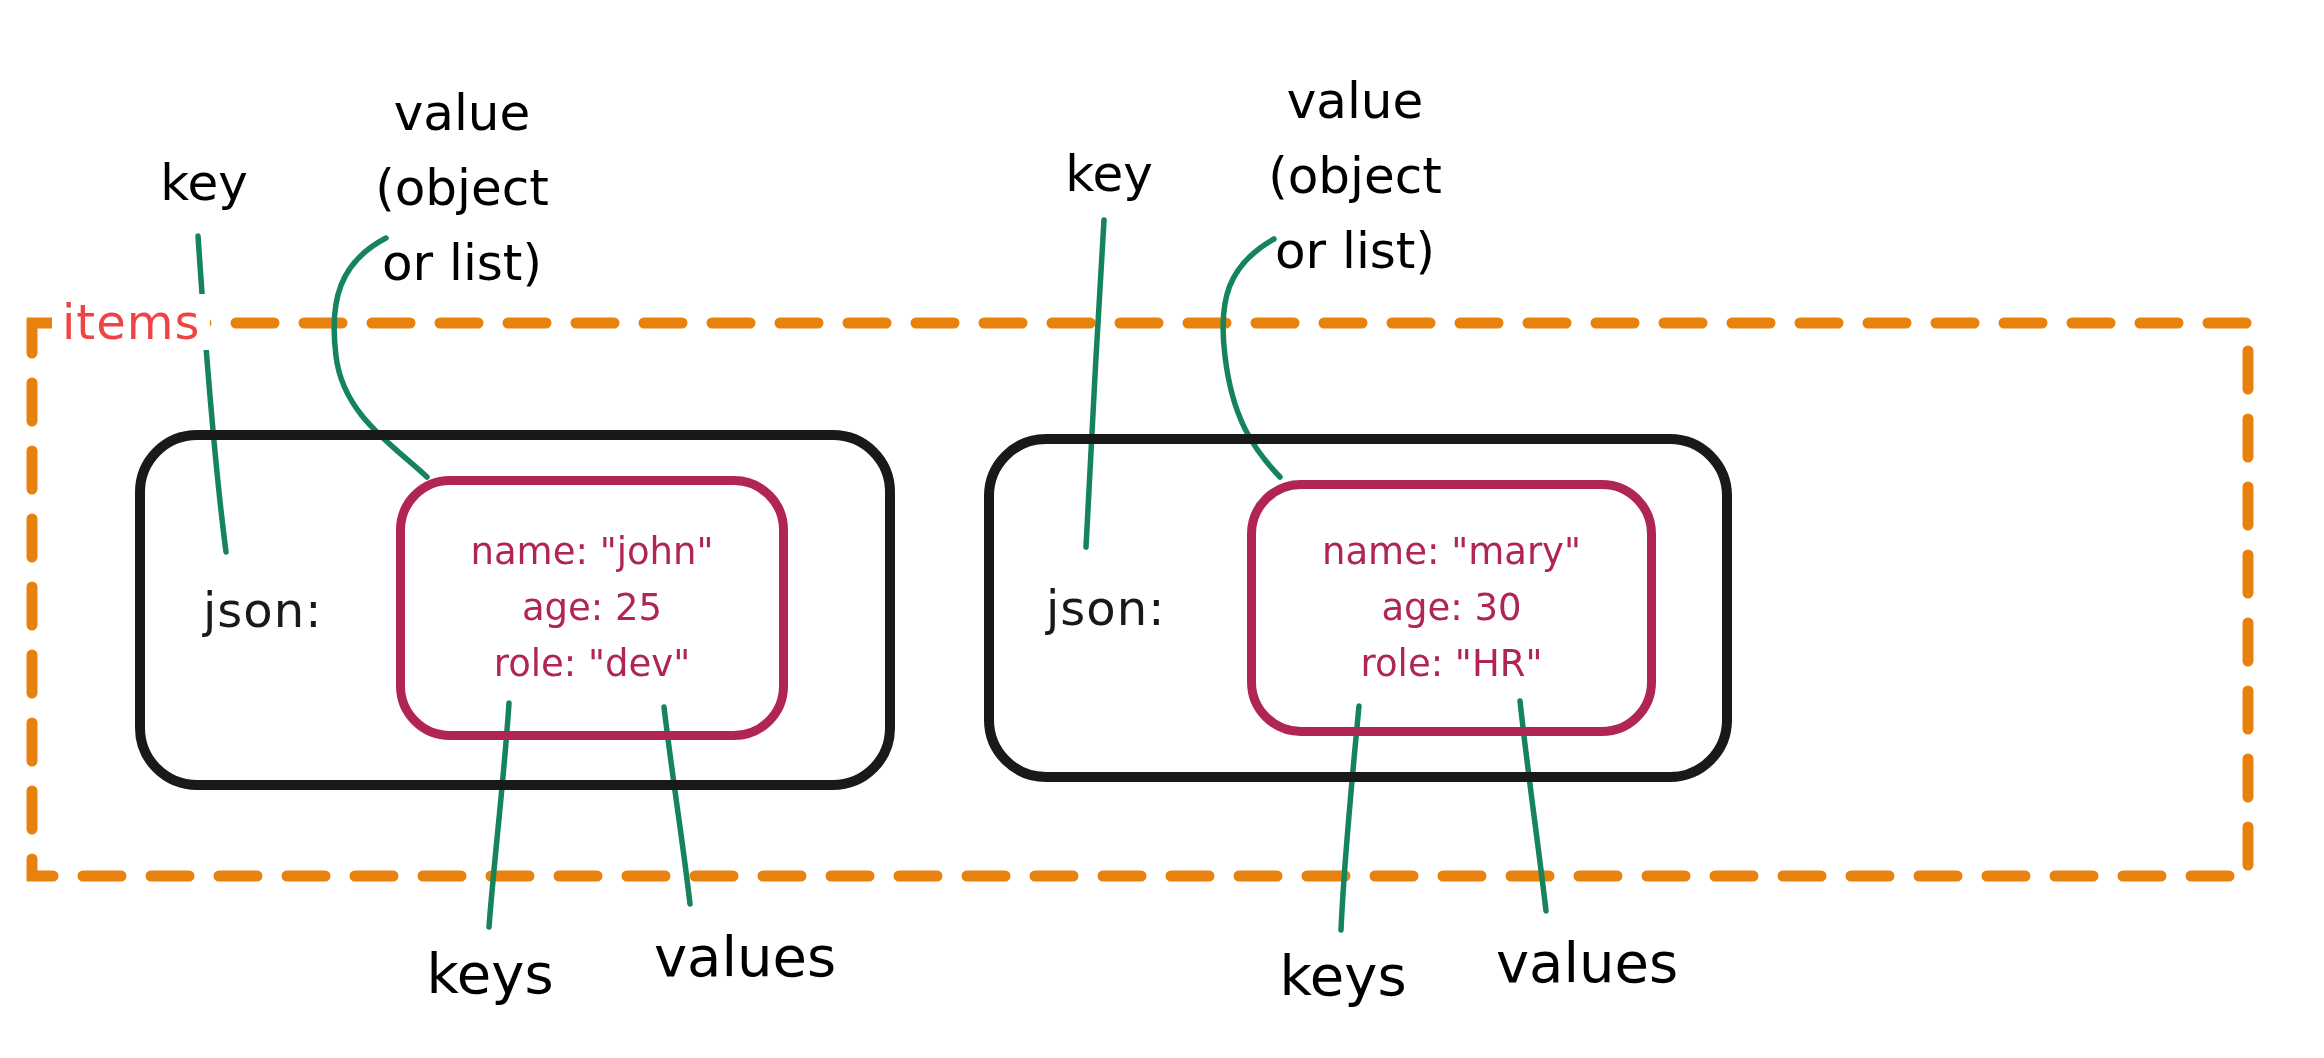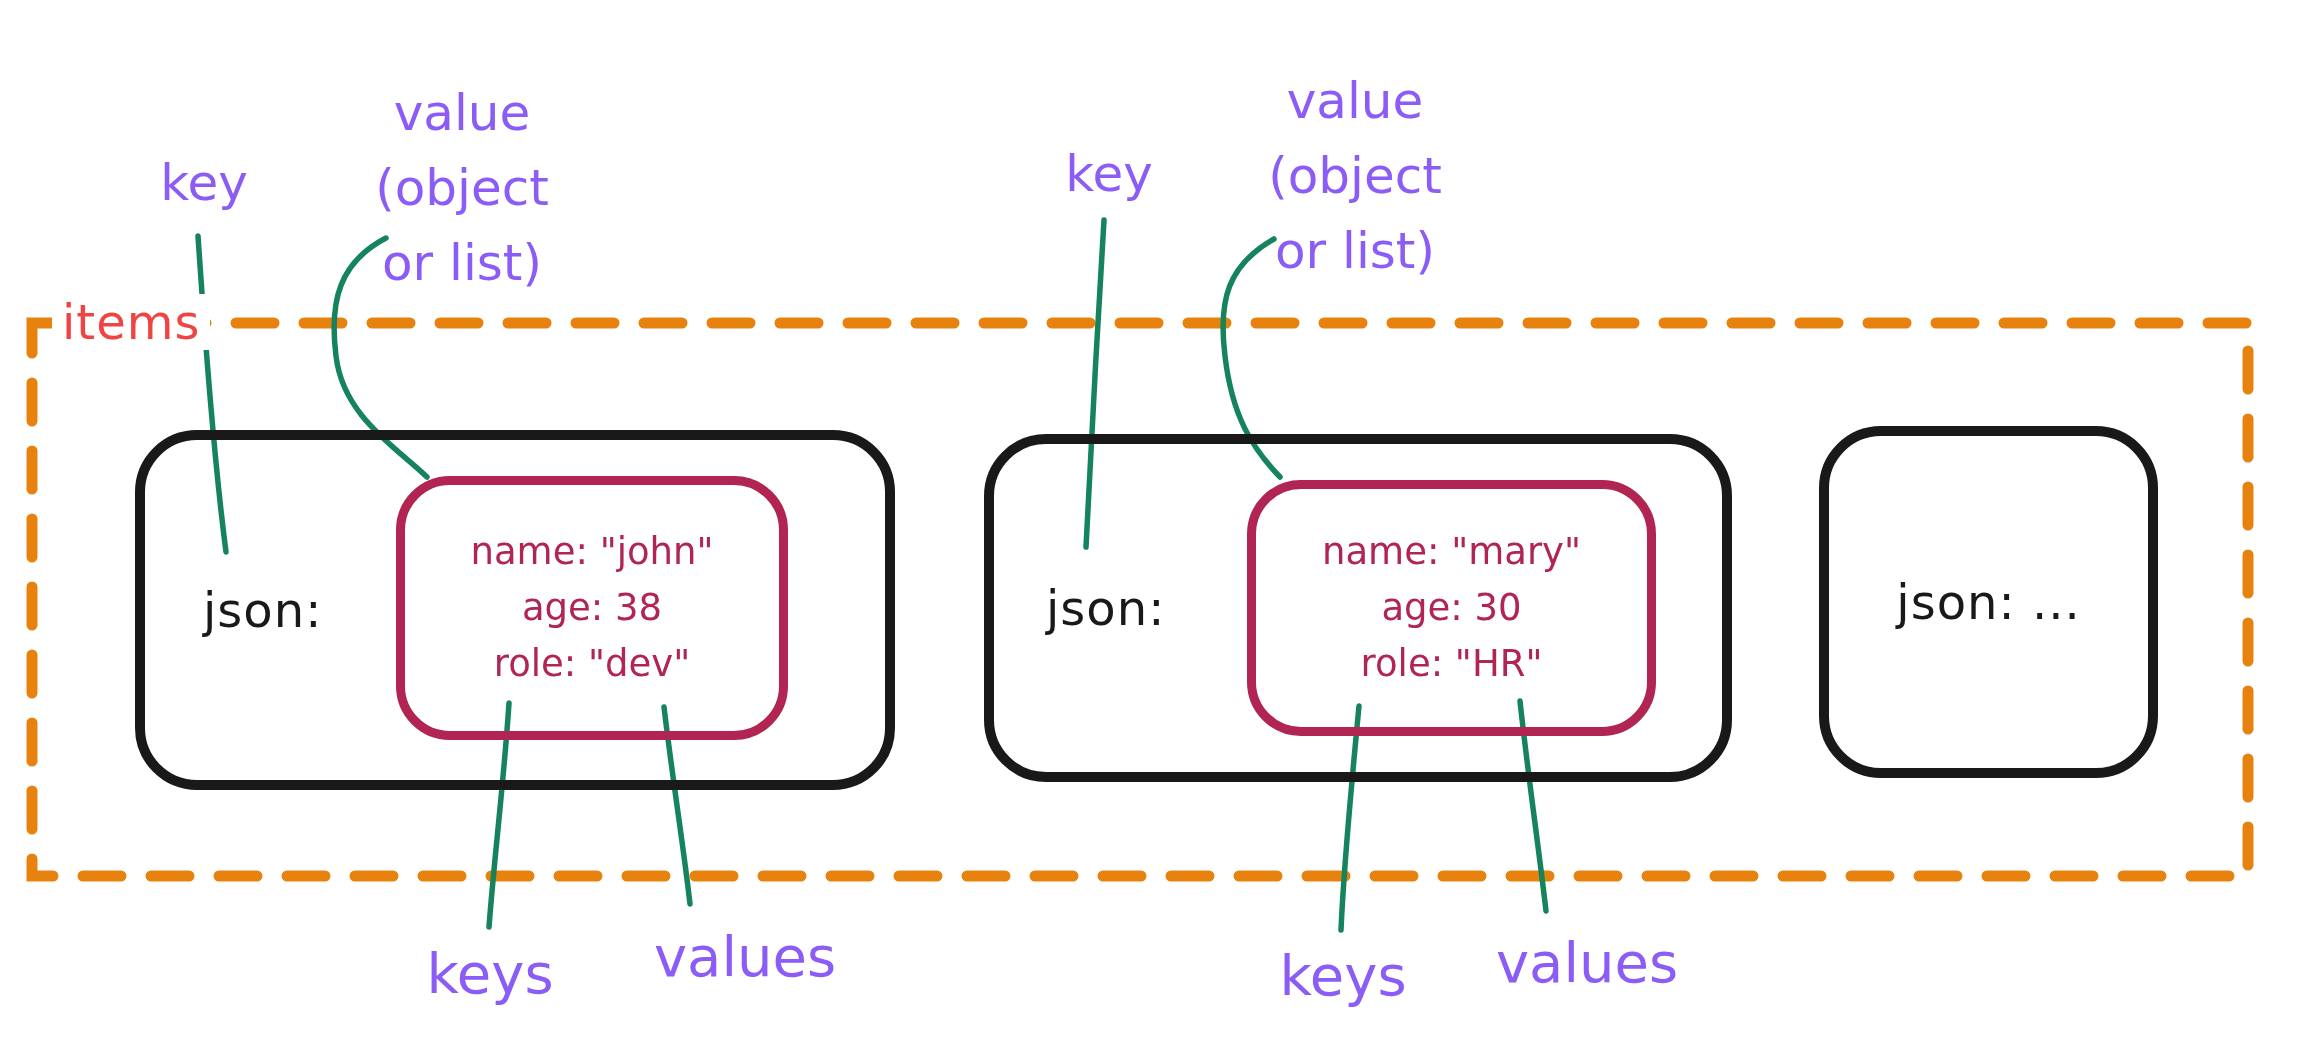--- a/index.html
+++ b/index.html
@@ -37,21 +37,21 @@
     box-sizing:border-box;
     display:flex;flex-direction:column;justify-content:center;align-items:center;
     color:#B02552;font-size:37px;line-height:1.52;text-align:center;
     white-space:nowrap;
   }
   .vbox1{left:396px;top:476px;width:392px;height:264px;}
   .vbox2{left:1247px;top:480px;width:409px;height:256px;}
 
   
   .green{
-    position:absolute;color:#8b5cf6;font-size:50px;white-space:nowrap;
+    position:absolute;color:#000000;font-size:50px;white-space:nowrap;
     transform:translateX(-50%);
   }
   .green.multi{text-align:center;line-height:1.5;}
   .bottom-label{font-size:56px;}
 
   
   .items-label{
     position:absolute;left:52px;top:294px;
     background:#ffffff;color:#ef4444;
     font-size:48px;padding:0 10px;letter-spacing:1px;
@@ -77,36 +77,33 @@
     <path d="M1520,701 C1528,775 1539,850 1546,911" fill="none" stroke="#15845C" stroke-width="5.5" stroke-linecap="round"></path>
   </svg>
 
   <div class="items-label">items</div>
 
   <div class="gbox box1">
     <span class="json-label">json:</span>
   </div>
   <div class="vbox vbox1">
     <div>name: "john"</div>
-    <div>age: 38</div>
+    <div>age: 25</div>
     <div>role: "dev"</div>
   </div>
 
   <div class="gbox box2">
     <span class="json-label">json:</span>
   </div>
   <div class="vbox vbox2">
     <div>name: "mary"</div>
     <div>age: 30</div>
     <div>role: "HR"</div>
   </div>
 
-  <div class="gbox box3">
-    <span class="json-label">json:  ...</span>
-  </div>
 
   <div class="green" style="left:204px;top:154px;">key</div>
   <div class="green multi" style="left:462px;top:76px;">
     <div>value</div>
     <div>(object</div>
     <div>or list)</div>
   </div>
   <div class="green bottom-label" style="left:490px;top:941px;">keys</div>
   <div class="green bottom-label" style="left:745px;top:924px;">values</div>
 

